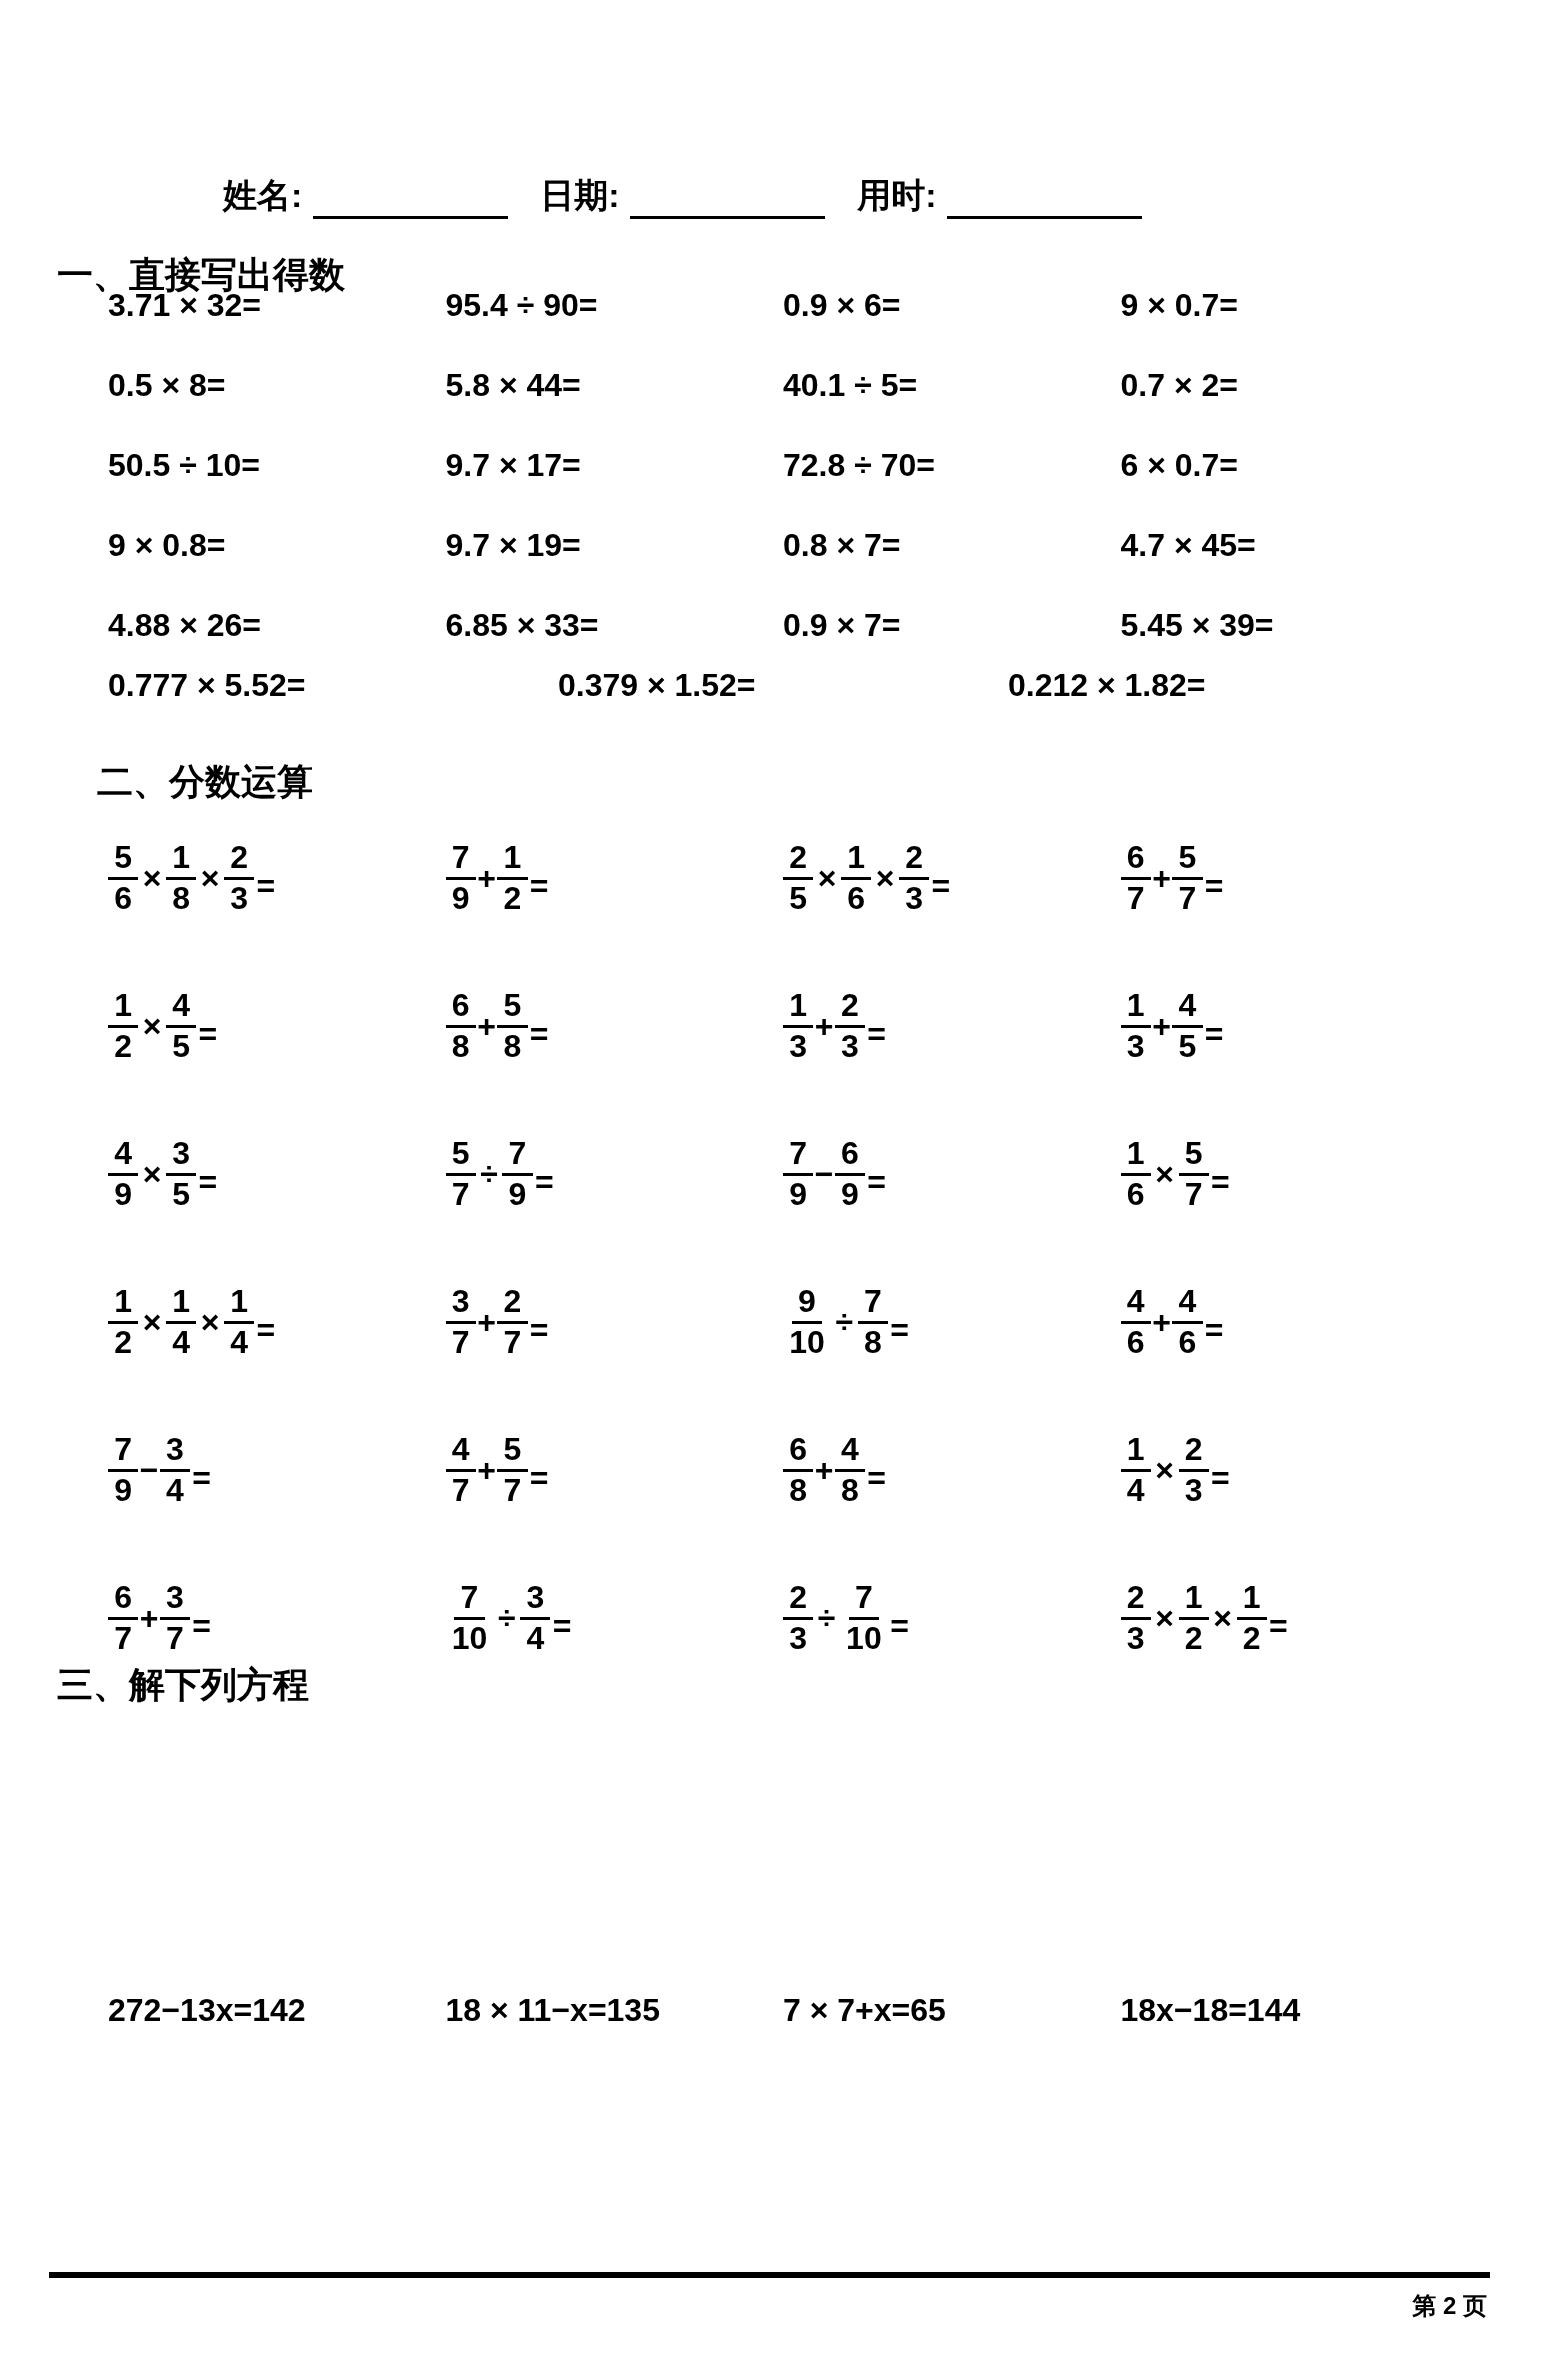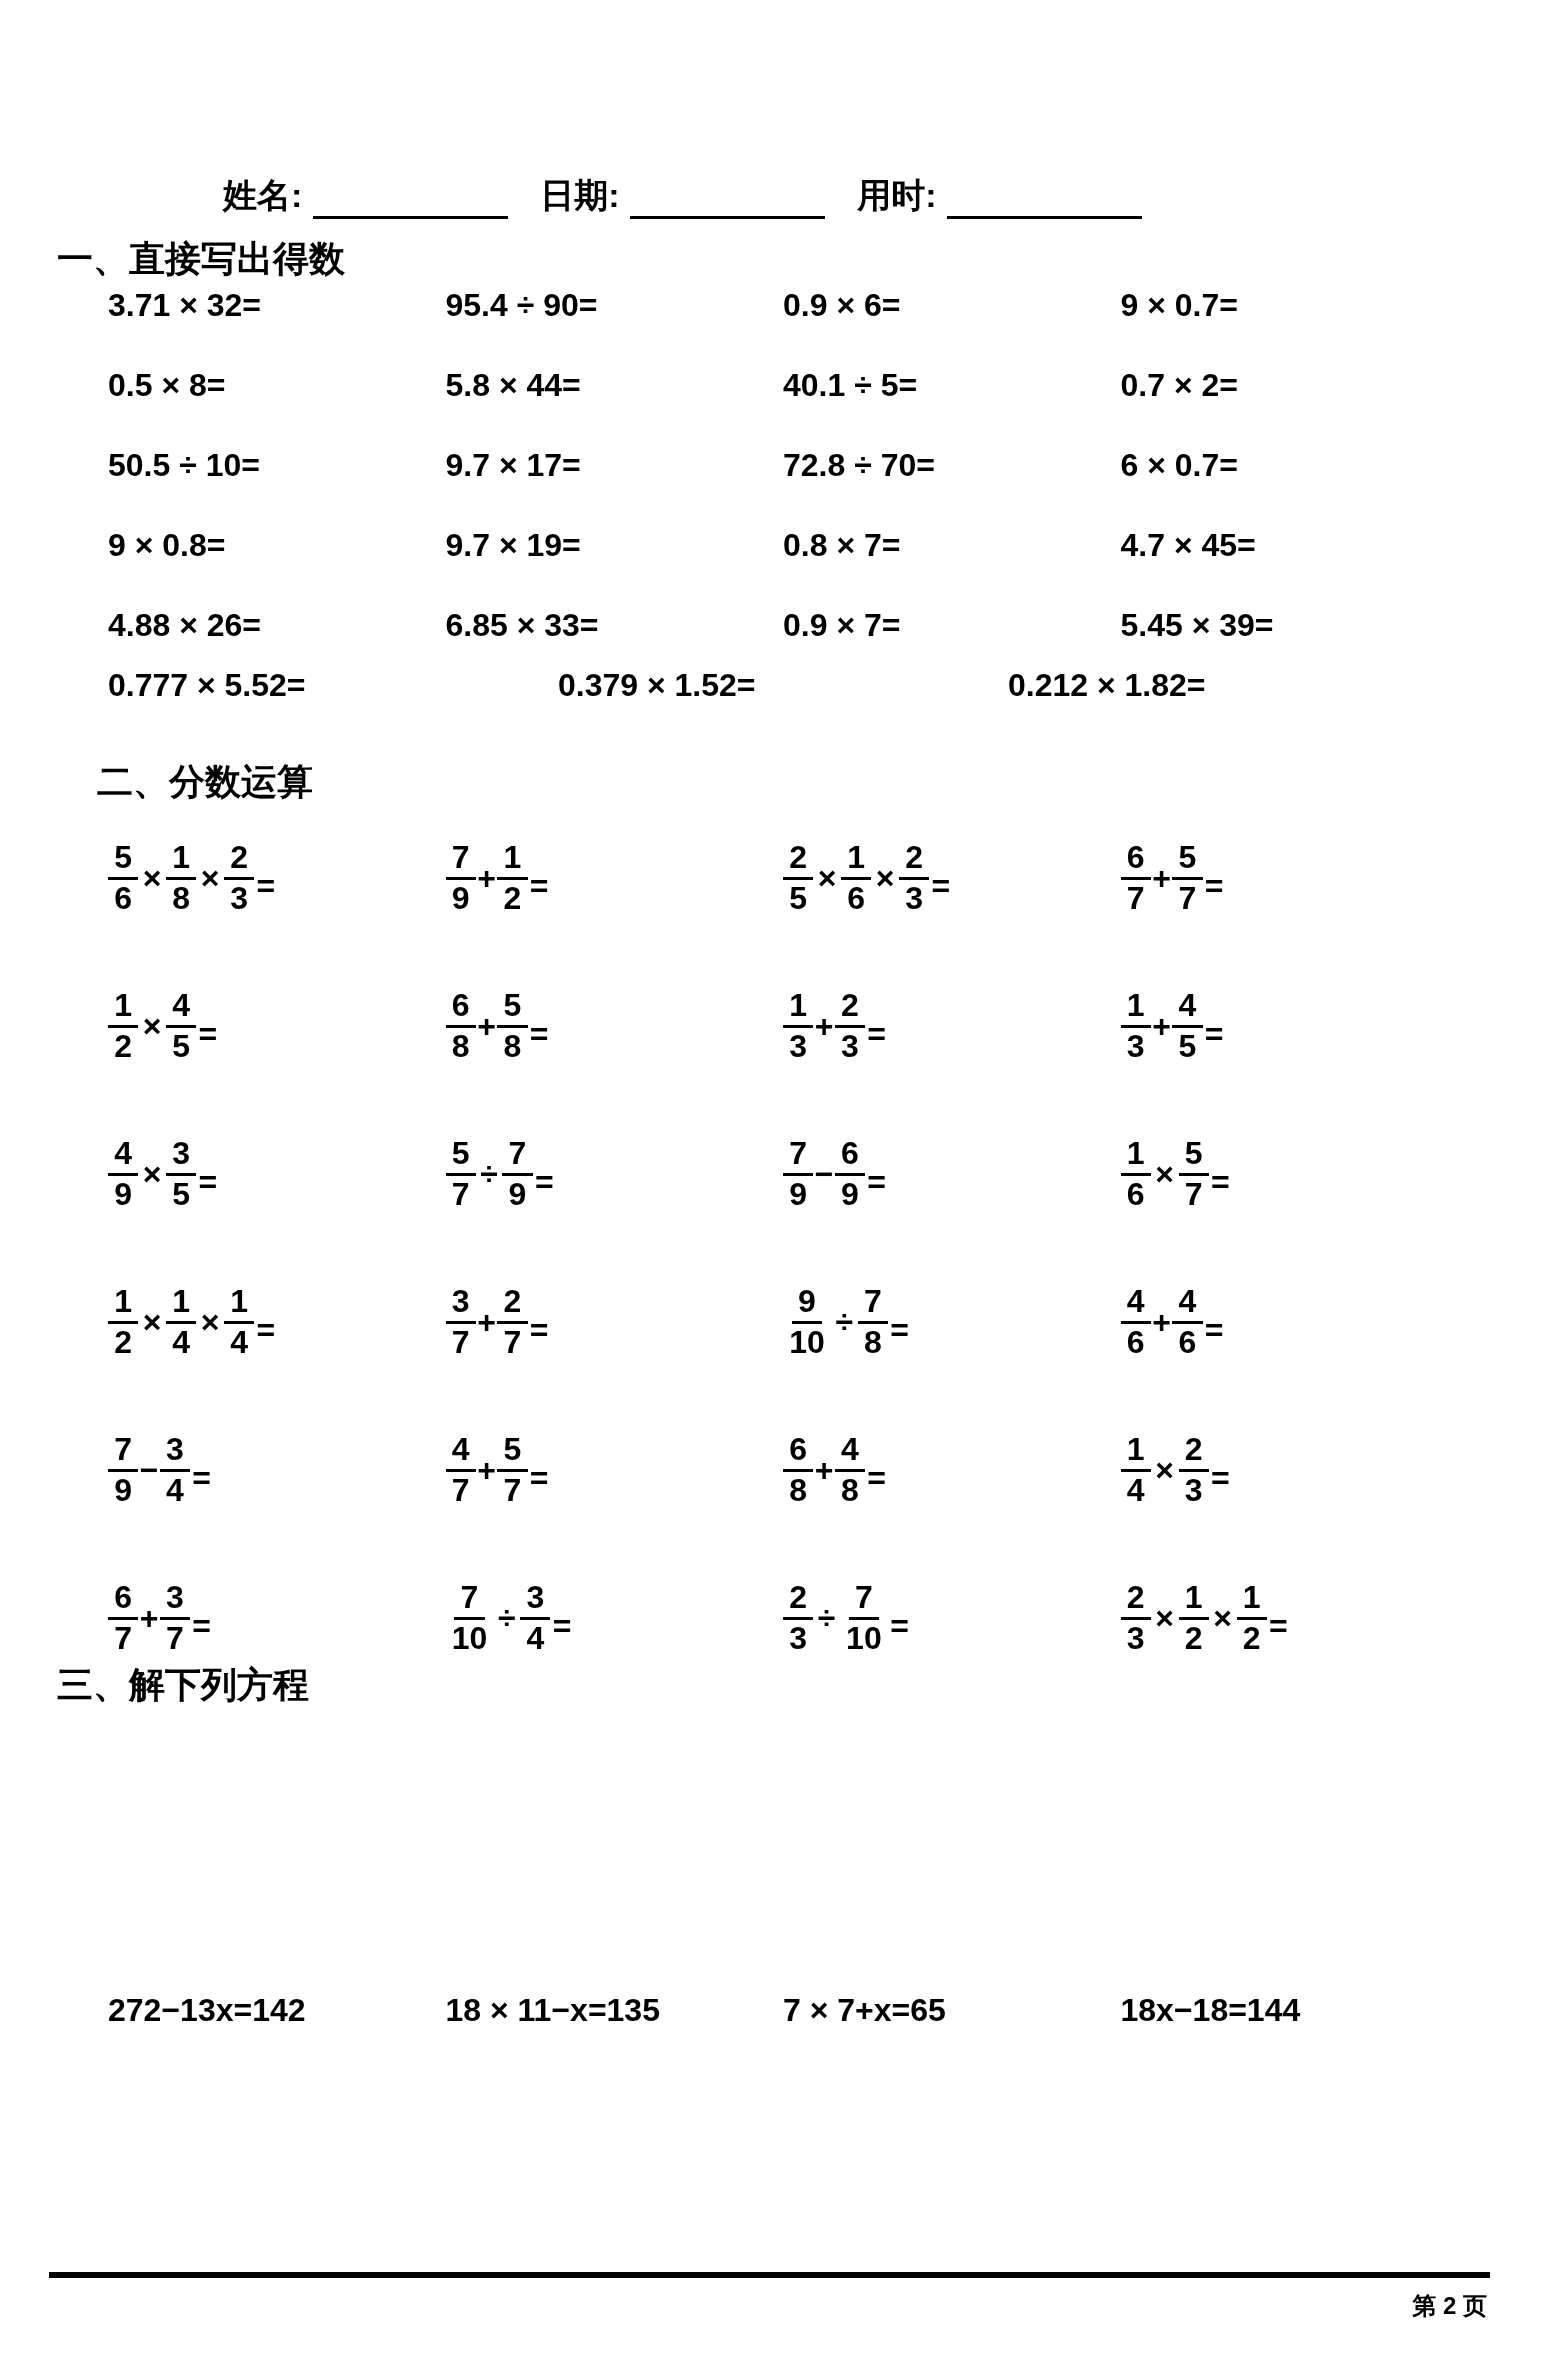--- a/index.html
+++ b/index.html
@@ -8,21 +8,21 @@
     font-family:"Liberation Sans","DejaVu Sans",sans-serif;color:#000;
     overflow:hidden;font-weight:bold;
   }
   .title{position:absolute;top:56px;left:0;width:100%;text-align:center;
     font-size:46px;letter-spacing:1.5px;}
   .info{position:absolute;top:173px;left:223px;font-size:34px;white-space:nowrap;}
   .blank{display:inline-block;width:195px;height:36px;border-bottom:3.9px solid #000;
     margin:0 32px 0 10.8px;vertical-align:bottom;}
   .blank.last{margin-right:0;}
   .sec-header{position:absolute;left:57px;font-size:36px;}
-  #sec1-header{top:235px;}
+  #sec1-header{top:251px;}
   #sec2-header{top:758px;margin-left:40px;}
   #sec3-header{top:1661px;}
   .grid4{position:absolute;left:108px;right:92px;display:grid;
     grid-template-columns:repeat(4,1fr);justify-items:start;align-items:center;gap:7px;}
   #grid1{top:269px;grid-auto-rows:73px;}
   #grid1-last{top:643px;left:108px;right:85px;position:absolute;display:grid;
     grid-template-columns:repeat(3,1fr);justify-items:start;align-items:center;grid-auto-rows:85px;}
   #grid2{top:808px;grid-auto-rows:141px;}
   #grid3a{top:1706px;grid-auto-rows:62px;}
   #grid3b{top:1979px;grid-auto-rows:62px;}

